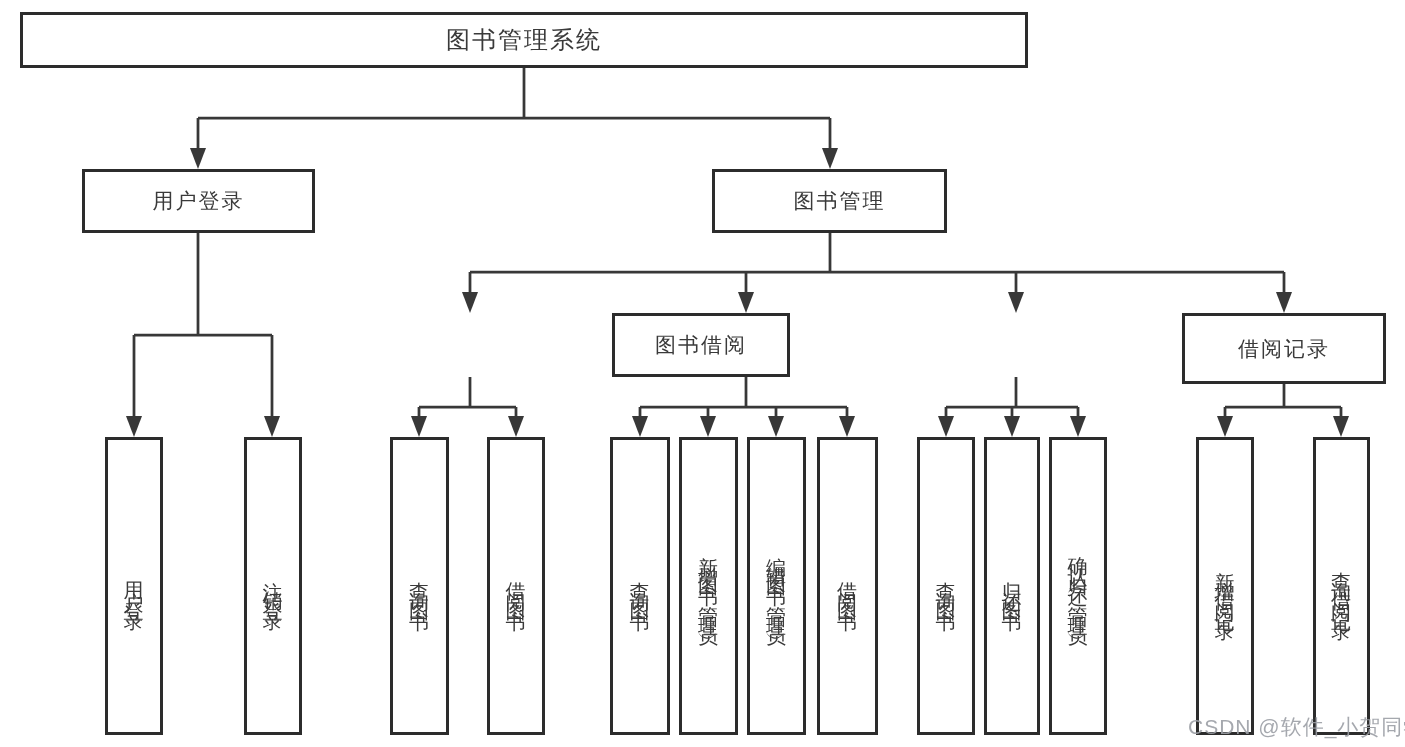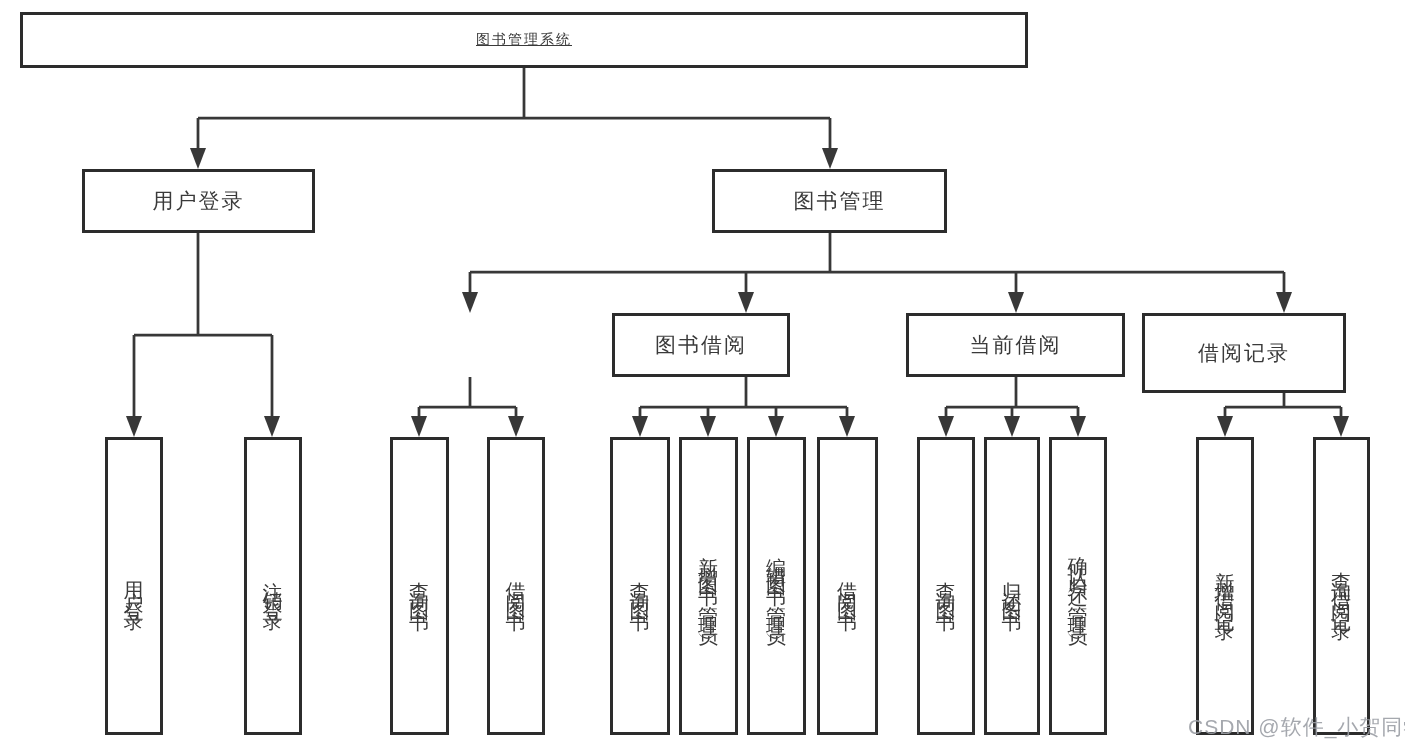--- a/index.html
+++ b/index.html
@@ -26,21 +26,21 @@
     align-items: center;
     justify-content: center;
     color: #3a3a3a;
     z-index: 2;
   }
   .hlabel {
     font-size: 21px;
     letter-spacing: 2px;
     white-space: nowrap;
   }
-  .root .hlabel { font-size: 14px; text-decoration: underline; }
+  .root .hlabel { font-size: 24px; }
   .vtext {
     writing-mode: vertical-rl;
     text-orientation: mixed;
     font-size: 20px;
     letter-spacing: 10px;
     line-height: 1;
     white-space: nowrap;
   }
   .watermark {
     position: absolute;
@@ -98,24 +98,21 @@
   <div class="box" style="left:82px; top:169px; width:233px; height:64px;">
     <span class="hlabel">用户登录</span>
   </div>
   <div class="box" style="left:712px; top:169px; width:235px; height:64px;padding-left:20px;">
     <span class="hlabel">图书管理</span>
   </div>
 
   <div class="box" style="left:612px; top:313px; width:178px; height:64px;">
     <span class="hlabel">图书借阅</span>
   </div>
-  <div class="box" style="left:906px; top:313px; width:219px; height:64px;">
-    <span class="hlabel">当前借阅</span>
-  </div>
-  <div class="box" style="left:1142px; top:313px; width:204px; height:80px;">
+  <div class="box" style="left:1182px; top:313px; width:204px; height:71px;">
     <span class="hlabel">借阅记录</span>
   </div>
 
   <div class="box" style="left:105px; top:437px; width:58px; height:298px;">
     <span class="vtext">用户登录</span>
   </div>
   <div class="box" style="left:244px; top:437px; width:58px; height:298px;">
     <span class="vtext">注销登录</span>
   </div>
 

